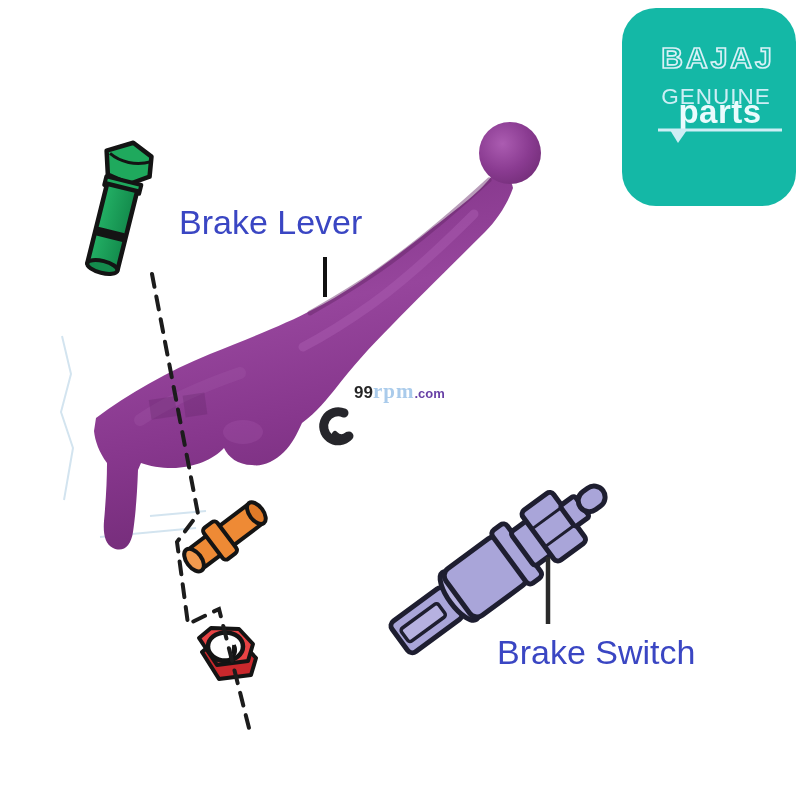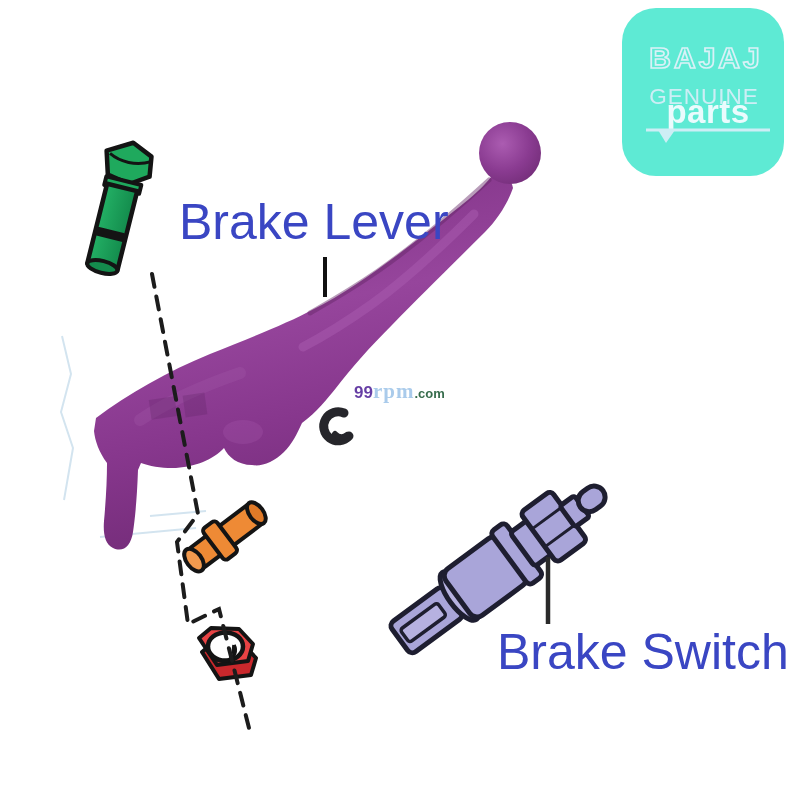--- a/index.html
+++ b/index.html
@@ -4,35 +4,35 @@
 <style>
   html,body{margin:0;padding:0;}
   body{
     width:798px;height:798px;position:relative;overflow:hidden;
     background:#ffffff;
     font-family:"Liberation Sans",sans-serif;
   }
   #diagram{position:absolute;left:0;top:0;}
   .part-label{
     position:absolute;
-    font-size:50px;line-height:42px;font-weight:400;
+    font-size:34px;line-height:42px;font-weight:400;
     color:#3a46c3;white-space:nowrap;letter-spacing:0px;
   }
   #brake-lever-label{left:179px;top:201px;}
   #brake-switch-label{left:497px;top:631px;}
   .watermark{
     position:absolute;left:354px;top:379px;white-space:nowrap;
     font-weight:bold;opacity:.85;
   }
-  .wm-99{font-size:17px;color:#4c1d95;}
+  .wm-99{font-size:17px;color:#000000;}
   .wm-rpm{font-size:21px;color:#9cc3e8;letter-spacing:1px;font-family:Liberation Serif, serif;}
-  .wm-com{font-size:13px;color:#14532d;}
+  .wm-com{font-size:13px;color:#4c1d95;}
   .logo{
-    position:absolute;left:622px;top:8px;width:162px;height:168px;
-    background:#5eead4;border-radius:34px;
+    position:absolute;left:622px;top:8px;width:162px;height:198px;
+    background:#14b8a6;border-radius:34px;padding-left:12px;
   }
 </style>
 </head>
 <body>
 
 <svg id="diagram" width="798" height="798" viewBox="0 0 798 798">
   <defs>
     <linearGradient id="gradLever" x1="0" y1="0" x2="0.25" y2="1">
       <stop offset="0" stop-color="#7c2f82"></stop>
       <stop offset="0.45" stop-color="#96459c"></stop>

